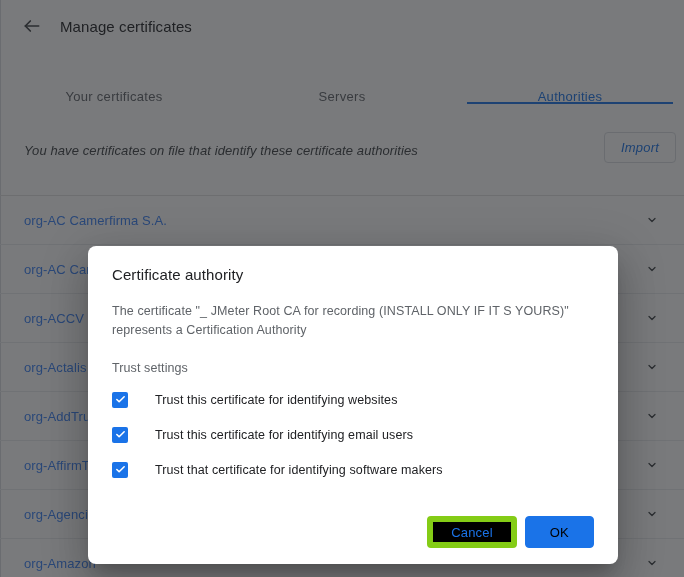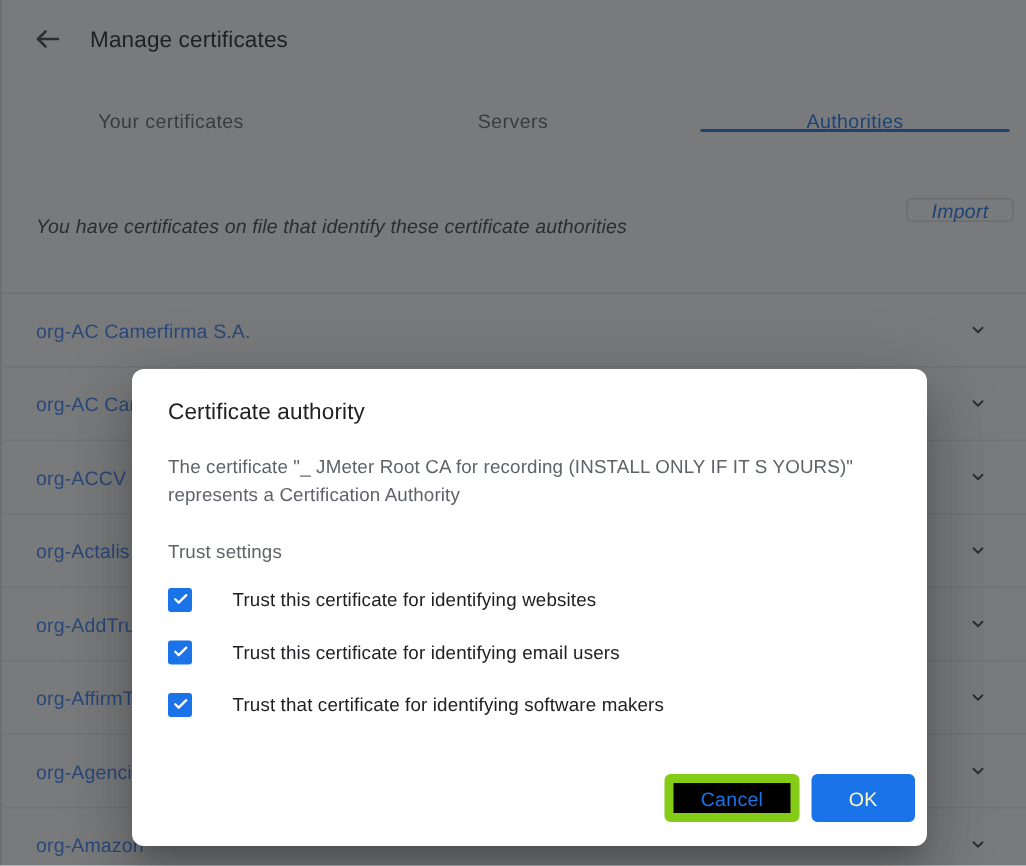--- a/index.html
+++ b/index.html
@@ -50,21 +50,21 @@
     color: #202124;
     letter-spacing: 0.1px;
   }
 
   
   .tabs {
     position: absolute;
     left: 0; top: 56px;
     width: 684px; height: 48px;
     display: flex;
-    align-items: center;
+    align-items: flex-end;
   }
   .tab {
     flex: 1 1 0;
     display: flex;
     align-items: center;
     justify-content: center;
     font-size: 13px;
     color: #5f6368;
     letter-spacing: 0.3px;
     cursor: pointer;
@@ -93,21 +93,21 @@
   .subheader-text {
     margin-left: 24px;
     font-size: 13px;
     color: #3c4043;
     letter-spacing: 0.1px;
   }
   .import-btn {
     position: absolute;
     right: 8px;
     top: 26px;
-    height: 16px;
+    height: 31px;
     padding: 0 16px;
     display: flex; align-items: center; justify-content: center;
     border: 1px solid #dadce0;
     border-radius: 4px;
     background: #ffffff;
     color: #1a73e8;
     font-size: 13px;
     font-weight: 500;
     font-family: "Liberation Sans", sans-serif;
     cursor: pointer;
@@ -153,21 +153,21 @@
   
   #dialog {
     position: absolute;
     left: 88px; top: 246px;
     width: 530px;
     background: #ffffff;
     border-radius: 8px;
     box-shadow: 0 11px 15px -7px rgba(0,0,0,.2),
                 0 24px 38px 3px rgba(0,0,0,.14),
                 0 9px 46px 8px rgba(0,0,0,.12);
-    padding: 20px 8px 0 24px;
+    padding: 20px 24px 0 24px;
     overflow: hidden;
   }
   .dlg-title {
     font-size: 15px;
     color: #202124;
     letter-spacing: 0.1px;
     margin-bottom: 19px;
   }
   .dlg-body {
     font-size: 12.5px;
@@ -226,21 +226,21 @@
     cursor: pointer;
   }
   .btn-cancel {
     background: #000000;
     border: 6px solid #84cc16;
     color: #1a73e8;
   }
   .btn-ok {
     background: #1a73e8;
     border: 1px solid #1a73e8;
-    color: #fef9c3;
+    color: #000000;
     padding: 0 24px;
   }
 </style>
 </head>
 <body>
 
 <div id="page">
 
   <div class="page-left-rule"></div>
 

